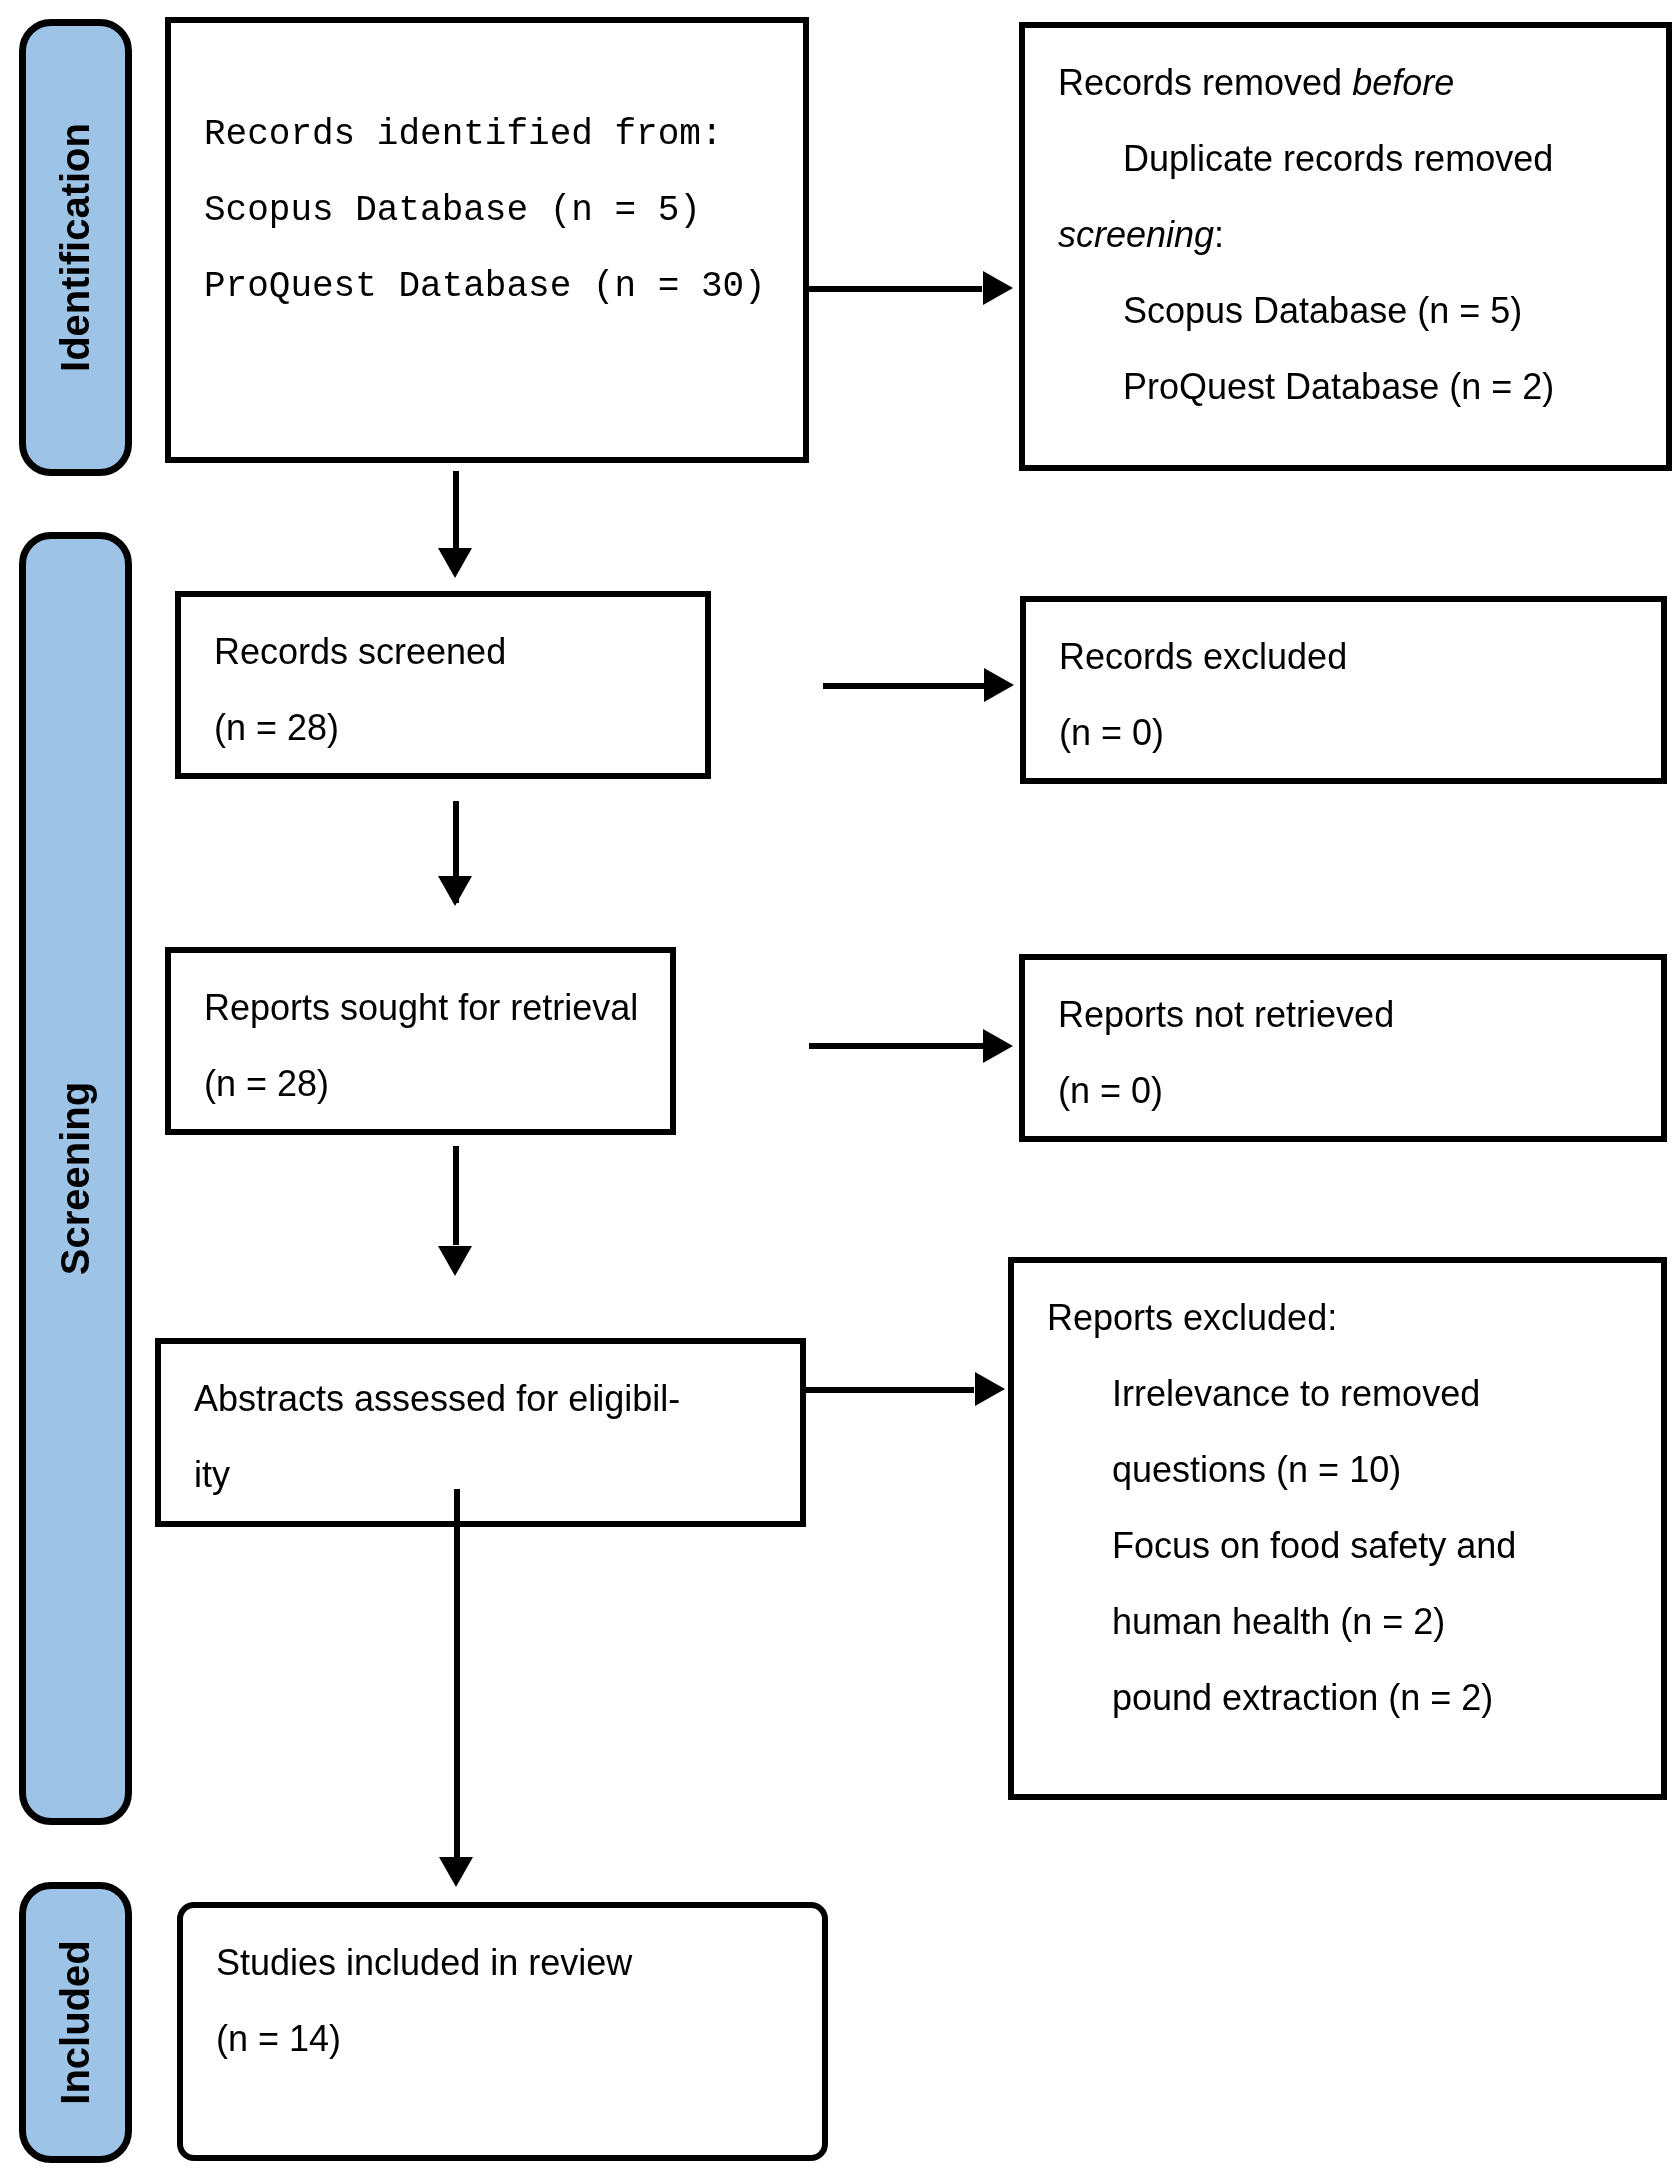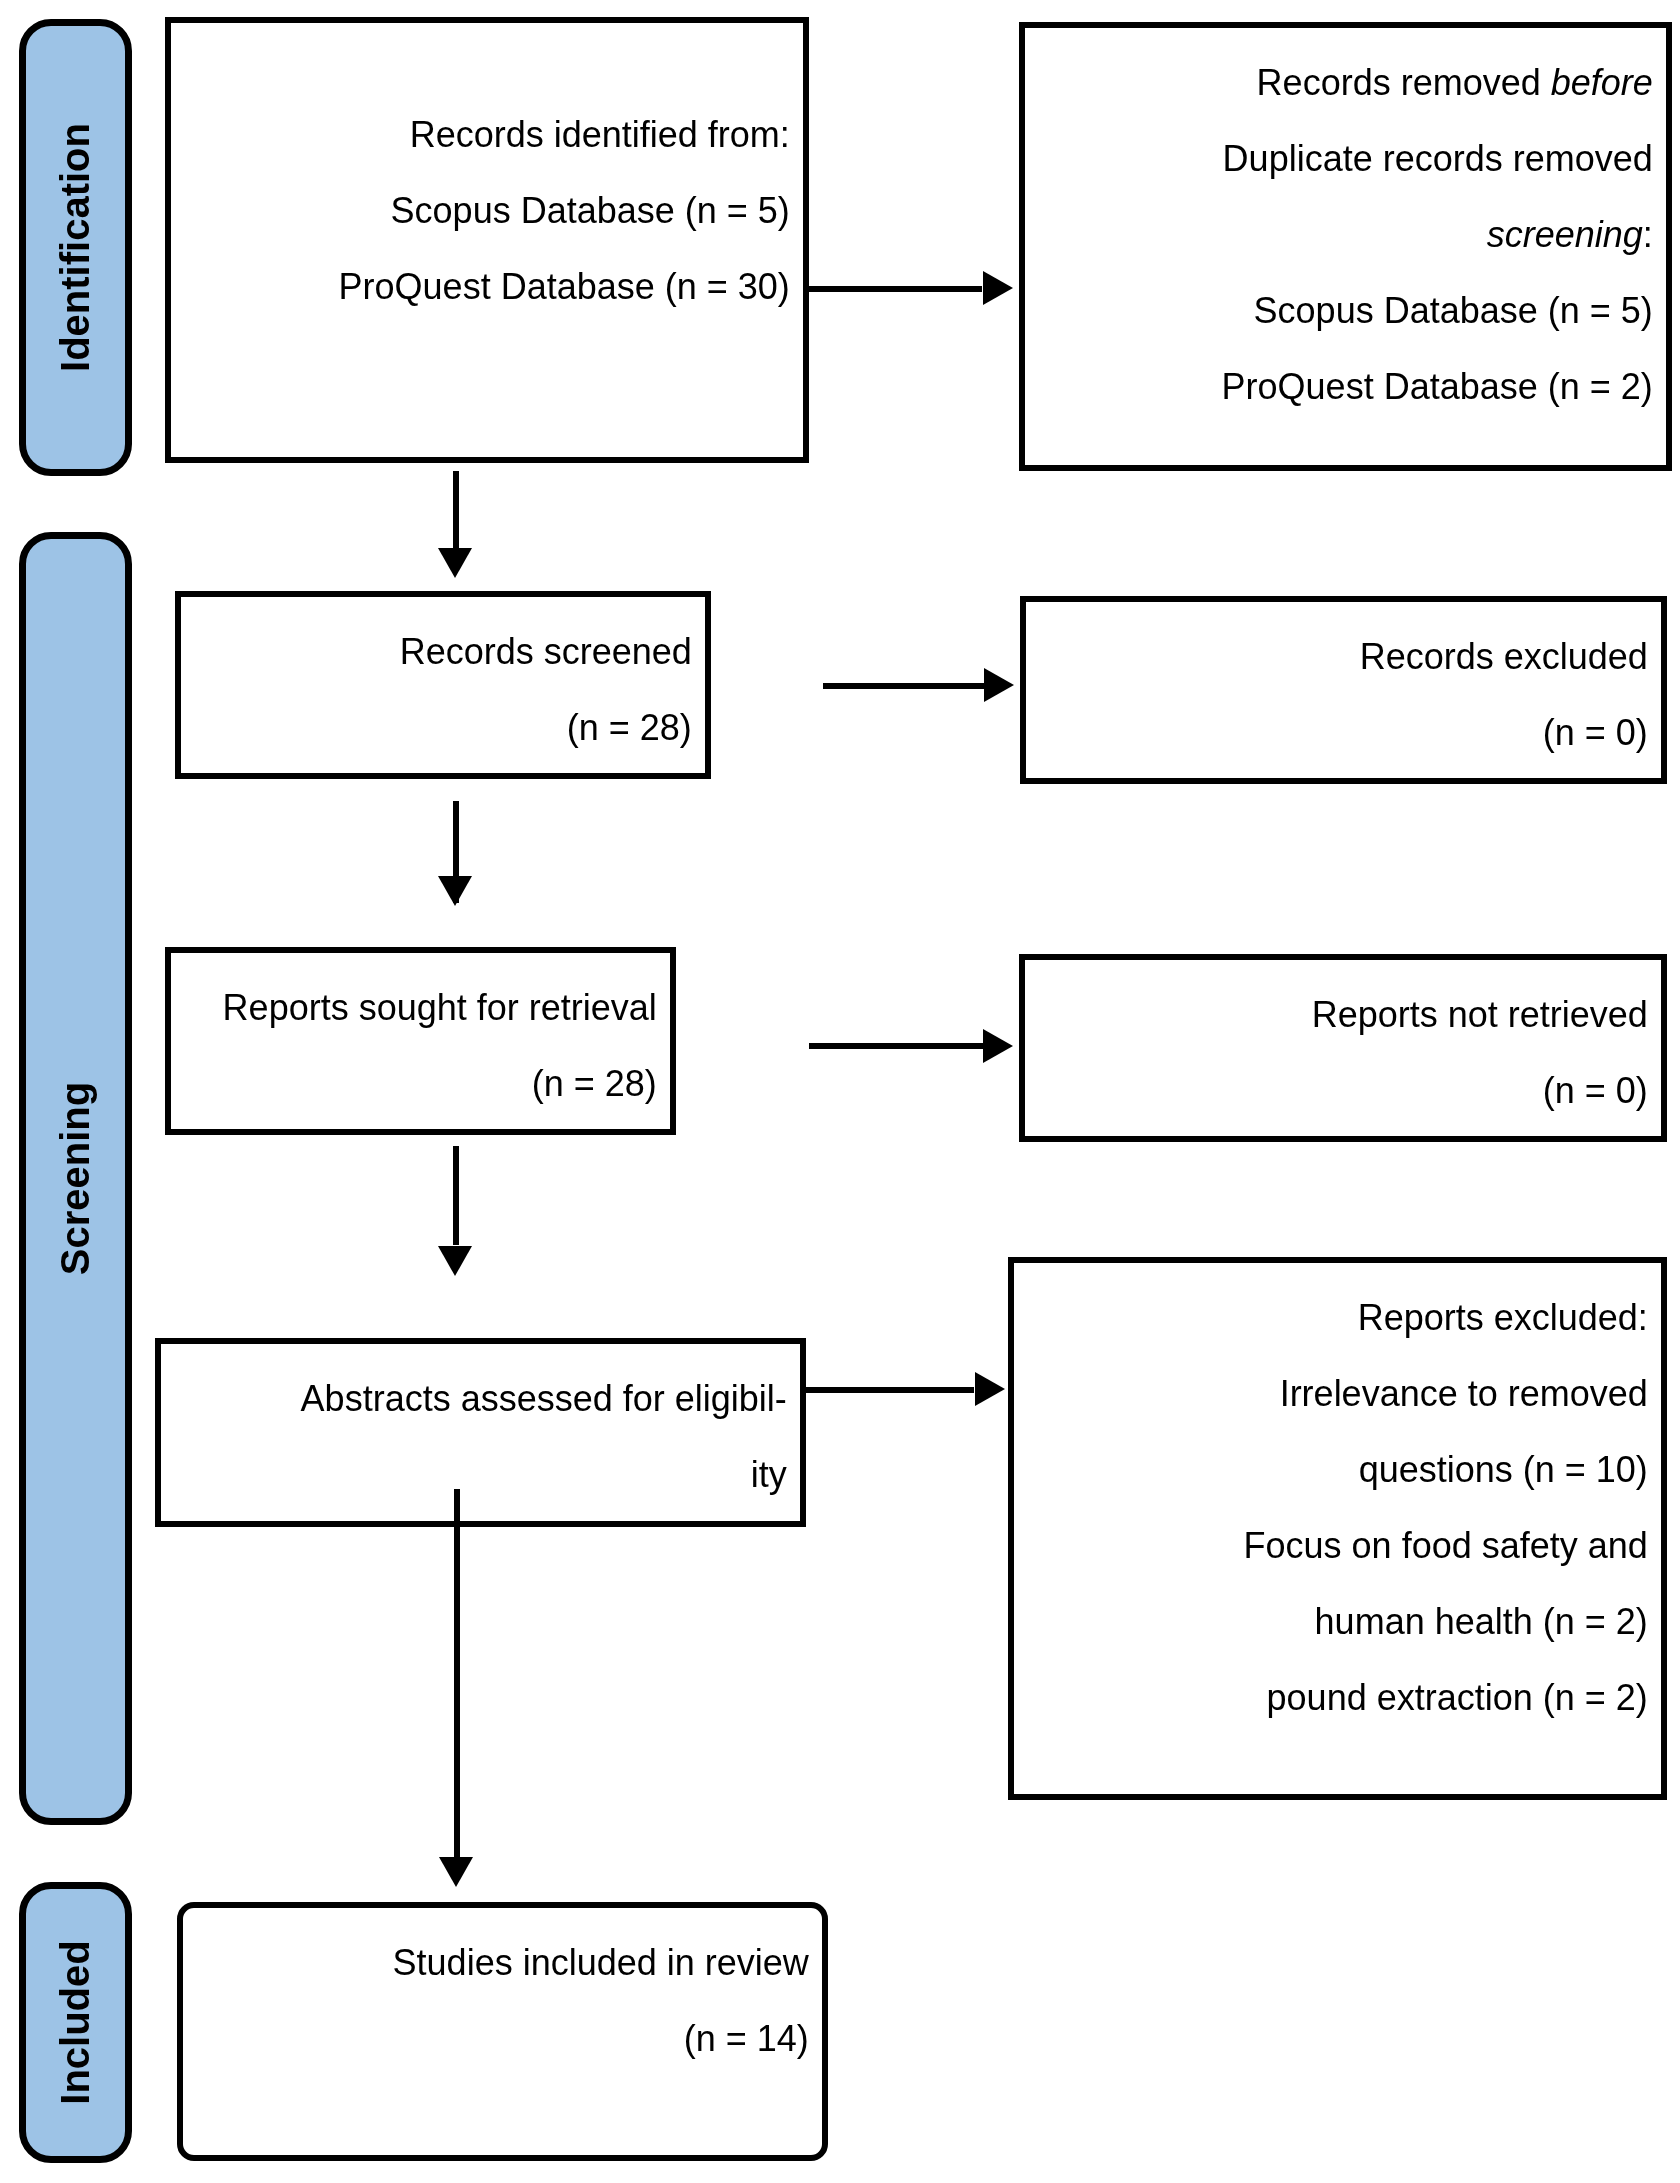--- a/index.html
+++ b/index.html
@@ -30,21 +30,20 @@
   }
   
   .box{
     position:absolute;
     background:#ffffff;
     border:6px solid #000000;
     box-sizing:border-box;
     padding:16.5px 13.2px 0 33px;
     font-size:36px;
     line-height:76px;
-    text-align:right;
   }
   .line{white-space:nowrap;}
   .line span{white-space:pre-wrap;}
   .italic{font-style:italic;}
   .indent{padding-left:65px;}
   
   .hline{position:absolute;height:5.5px;background:#000000;}
   .vline{position:absolute;width:5.5px;background:#000000;}
   .tri-right{
     position:absolute;width:0;height:0;
@@ -69,21 +68,21 @@
   </div>
 
   <div class="stage" style="left: 19px; top: 532px; width: 113px; height: 1293px; background-color: rgb(157, 195, 230);">
     <span class="stage-label">Screening</span>
   </div>
 
   <div class="stage" style="left: 19px; top: 1882px; width: 113px; height: 281px; background-color: rgb(157, 195, 230);">
     <span class="stage-label">Included</span>
   </div>
 
-  <div class="box" style="left:165px;top:16.5px;width:644px;height:446px;padding-top:74px;">
+  <div class="box" style="left:165px;top:16.5px;width:644px;height:446px;padding-top:74px;font-family:Liberation Mono, monospace;">
     <div class="line">Records identified from:</div>
     <div class="line">Scopus Database (n = 5)</div>
     <div class="line">ProQuest Database (n = 30)</div>
   </div>
 
   <div class="box" style="left:1019px;top:22px;width:653px;height:449px;">
     <div class="line">
       <span>Records removed </span><span class="italic">before</span>
     </div>
     <div class="line indent">Duplicate records removed</div>

